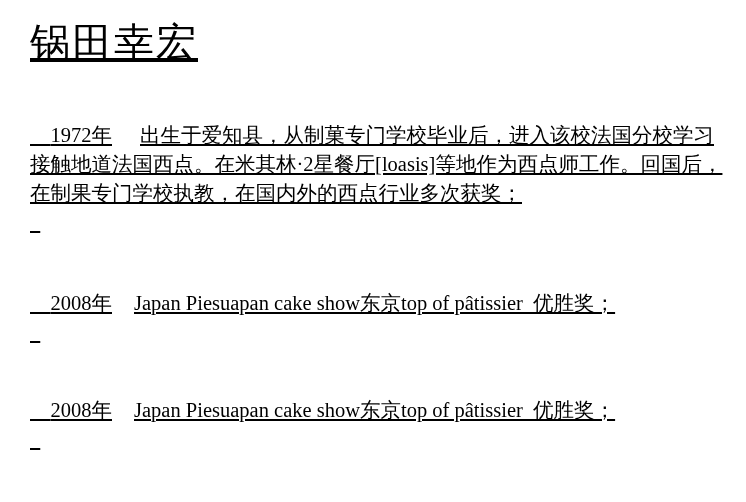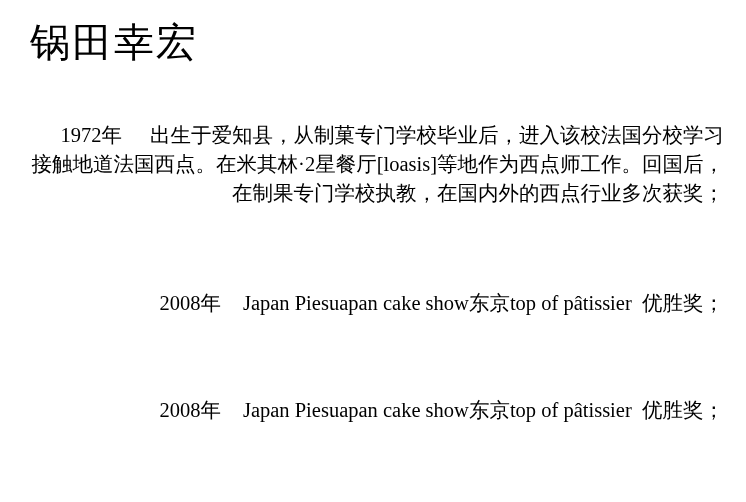--- a/index.html
+++ b/index.html
@@ -12,34 +12,35 @@
     height: 502px;
     font-family: "Liberation Serif", "DejaVu Serif", serif;
     color: #000000;
     overflow: hidden;
   }
   .page {
     box-sizing: border-box;
     width: 746px;
     height: 485px;
     padding: 10px 22px 0 30px;
+    text-decoration: underline;
   }
   .title {
     font-family: "DejaVu Sans", "Liberation Sans", sans-serif;
     font-size: 40px;
     font-weight: 400;
     line-height: 1.2;
     letter-spacing: 2px;
     margin: 8px 0 26px 0;
   }
   .entry {
     font-size: 20.5px;
     line-height: 1.42;
     margin: 0 0 20px 0;
-    text-align: right;
+    text-align: left;
     white-space: pre-wrap;
   }
   .entry .year {
     display: inline;
   }
   .entry .gap {
     display: inline-block;
     width: 22px;
   }
   .entry .body {

